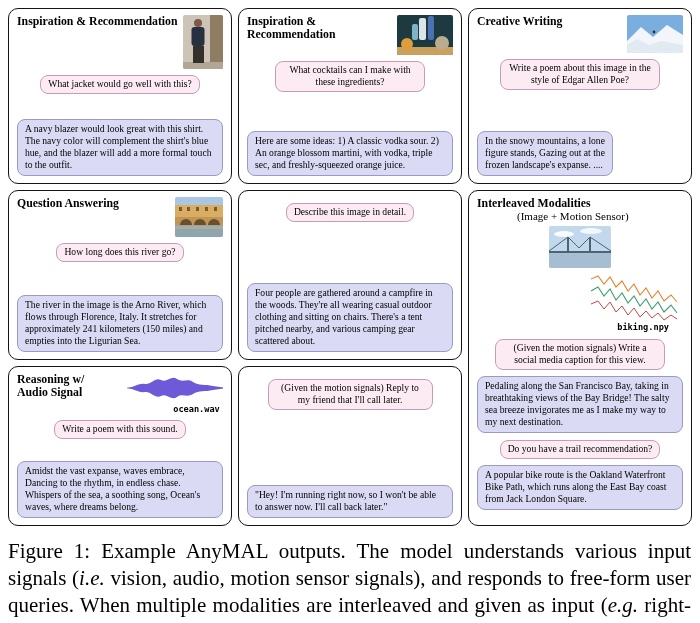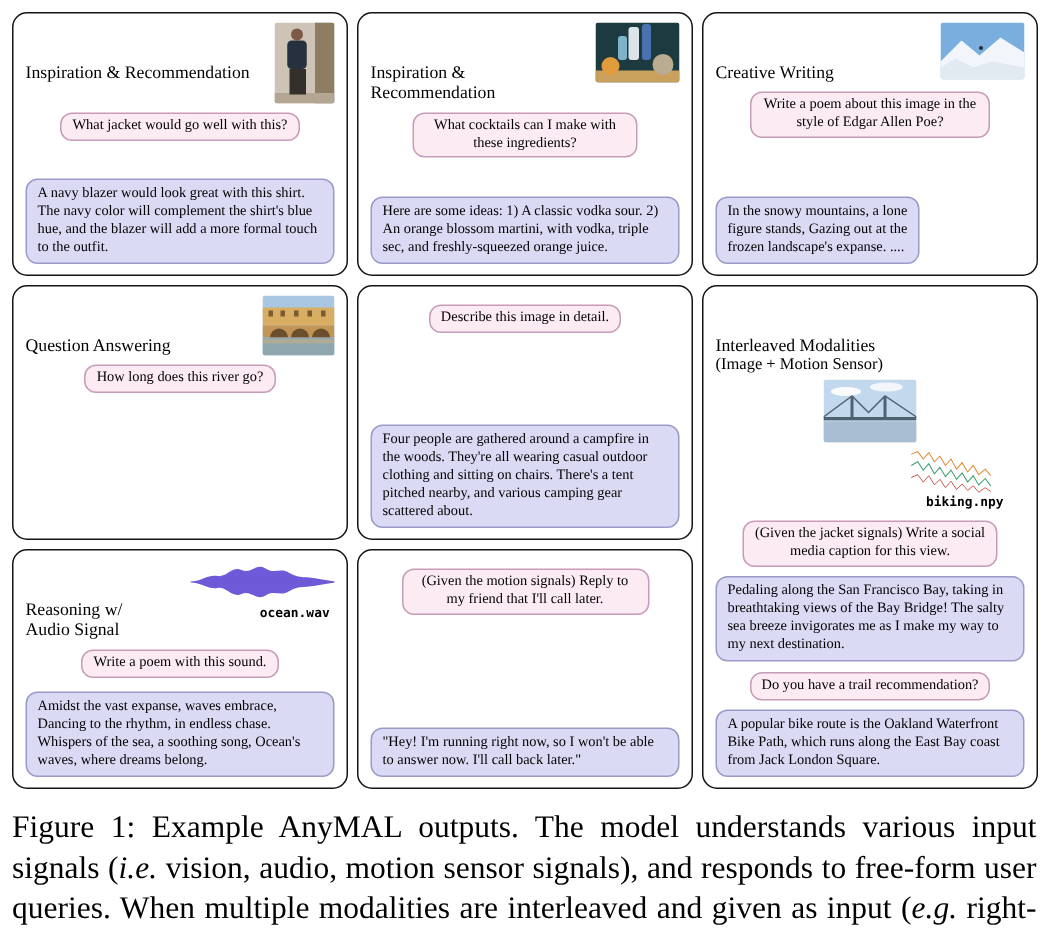--- a/index.html
+++ b/index.html
@@ -14,22 +14,22 @@
     grid-template-rows:176px 170px 160px;
     gap:6px;
     padding:8px 8px 0 8px;
   }
   .panel {
     border:1.4px solid #141414; border-radius:10px; background:#fff;
     padding:6px 8px 7px 8px; display:flex; flex-direction:column; overflow:hidden;
   }
   .panel-tall { grid-row: span 2; }
   .panel-head { display:flex; justify-content:space-between; align-items:flex-start; gap:4px; }
-  .panel-title { font-weight:400; font-size:11.8px; line-height:1.13;margin-top:27px; }
-  .panel-subtitle { font-size:11px; line-height:1.15; }
+  .panel-title { font-weight:700; font-size:11.8px; line-height:1.13; }
+  .panel-subtitle { font-size:11px; line-height:1.15;margin-left:40px; }
   .bubble-q {
     background:#fcebf3; border:1px solid #c79cb8; border-radius:8px;
     padding:2px 7px 3px 7px; font-size:9.6px; line-height:1.24;
     text-align:center; align-self:center; margin:6px 2px 3px 2px; max-width:96%;
   }
   .bubble-a {
     background:#dbdaf4; border:1px solid #9a99c8; border-radius:8px;
     padding:3px 7px 4px 7px; font-size:9.6px; line-height:1.26; margin-top:auto;
   }
   .bubble-a.narrow { width:66%; margin-right:auto; }
@@ -117,20 +117,21 @@
           <rect x="39" y="10" width="3" height="4"></rect>
         </g>
         <path d="M5,28 a6,6 0 0 1 12,0 Z" fill="#6b4e2c"></path>
         <path d="M19,28 a6,6 0 0 1 12,0 Z" fill="#6b4e2c"></path>
         <path d="M33,28 a6,6 0 0 1 12,0 Z" fill="#6b4e2c"></path>
         <rect y="28" width="48" height="12" fill="#8fa6ae"></rect>
         <rect y="29" width="48" height="3" fill="#c9b184" opacity="0.5"></rect>
       </svg>
     </div>
     <div class="bubble-q">How long does this river go?</div>
+    <div class="bubble-a">The river in the image is the Arno River, which flows through Florence, Italy. It stretches for approximately 241 kilometers (150 miles) and empties into the Ligurian Sea.</div>
   </div>
 
   <div class="panel">
     <div class="bubble-q">Describe this image in detail.</div>
     <div class="bubble-a">Four people are gathered around a campfire in the woods. They're all wearing casual outdoor clothing and sitting on chairs. There's a tent pitched nearby, and various camping gear scattered about.</div>
   </div>
 
   <div class="panel panel-tall">
     <div class="panel-title">Interleaved Modalities</div>
     <div class="panel-subtitle">(Image + Motion Sensor)</div>
@@ -143,21 +144,21 @@
       <rect x="18" y="11" width="2" height="15" fill="#4f6272"></rect>
       <rect x="40" y="11" width="2" height="15" fill="#4f6272"></rect>
       <rect y="25" width="62" height="2.2" fill="#4f6272"></rect>
     </svg>
     <svg class="chart-right" width="86" height="50" viewBox="0 0 86 50">
       <polyline points="0,8 7,5 13,13 19,6 25,16 31,10 37,20 43,13 49,24 55,17 61,27 67,20 73,30 80,24 86,31" fill="none" stroke="#e2862f" stroke-width="1.1"></polyline>
       <polyline points="0,20 7,16 13,25 19,18 25,29 31,22 37,32 43,25 49,35 55,28 61,38 67,31 73,41 80,34 86,42" fill="none" stroke="#3f9f6f" stroke-width="1.1"></polyline>
       <polyline points="0,33 7,30 13,38 19,31 25,41 31,35 37,44 43,37 49,46 55,40 61,47 67,42 73,49 80,44 86,48" fill="none" stroke="#c34a43" stroke-width="1"></polyline>
     </svg>
     <div class="file-label label-right">biking.npy</div>
-    <div class="bubble-q" style="max-width:170px">(Given the jacket signals) Write a social media caption for this view.</div>
+    <div class="bubble-q" style="max-width:170px">(Given the motion signals) Write a social media caption for this view.</div>
     <div class="bubble-a">Pedaling along the San Francisco Bay, taking in breathtaking views of the Bay Bridge! The salty sea breeze invigorates me as I make my way to my next destination.</div>
     <div class="bubble-q">Do you have a trail recommendation?</div>
     <div class="bubble-a">A popular bike route is the Oakland Waterfront Bike Path, which runs along the East Bay coast from Jack London Square.</div>
   </div>
 
   <div class="panel">
     <div class="panel-head">
       <div class="panel-title" style="max-width:92px">Reasoning w/ Audio Signal</div>
       <div class="signal-col">
         <svg width="96" height="30" viewBox="0 0 96 30">

